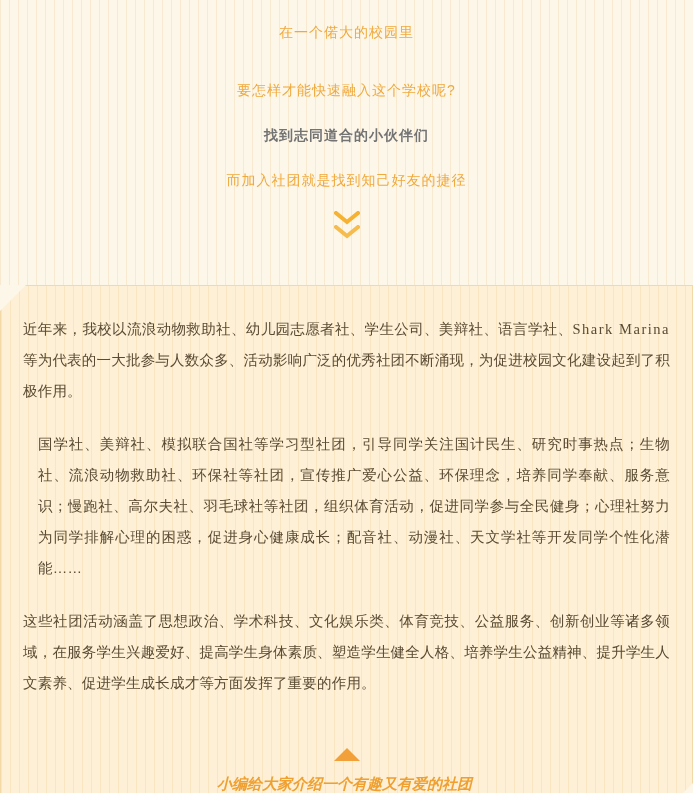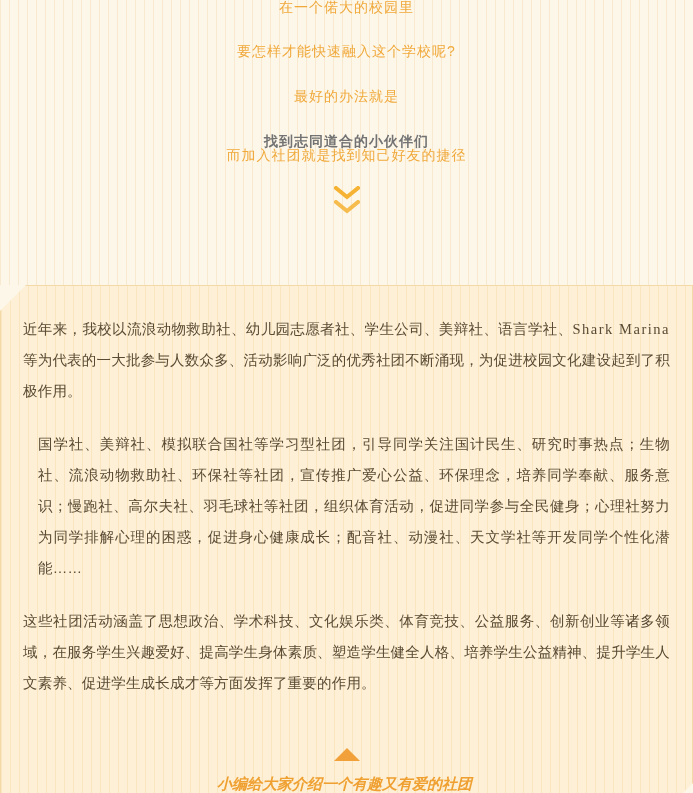--- a/index.html
+++ b/index.html
@@ -33,29 +33,29 @@
     height: 290px;
     text-align: center;
   }
 
   .hl {
     color: #f0a93b;
     font-size: 14px;
     letter-spacing: 1px;
     line-height: 1;
   }
-  .hl-1 { }
-  .hl-2 { margin-top: 30px; }
+  .hl-1 { margin-top: 25px; }
+  .hl-2 { margin-top: 44px; }
   .hl-3 { margin-top: 31px; }
   .hl-4 {
     margin-top: 31px;
     font-weight: bold;
     color: #737373;
   }
-  .hl-5 { }
+  .hl-5 { margin-top: 31px; }
 
   .chev-wrap {
     margin-top: 24px;
     line-height: 0.62;
     color: #f5b233;
   }
   .chev {
     display: block;
     font-size: 21px;
     letter-spacing: 0;
@@ -136,21 +136,20 @@
   }
 </style>
 </head>
 <body>
 
 <div class="page"></div>
 
 <div class="headline-block">
   <div class="hl hl-1">在一个偌大的校园里</div>
   <div class="hl hl-2">要怎样才能快速融入这个学校呢?</div>
-  <div class="hl hl-3">最好的办法就是</div>
   <div class="hl hl-4">找到志同道合的小伙伴们</div>
   <div class="hl hl-5">而加入社团就是找到知己好友的捷径</div>
 
   <div class="chev-wrap">
     <span class="chev c1">
       <svg width="26" height="14" viewBox="0 0 26 14" aria-hidden="true">
         <path d="M2 2 L13 11 L24 2" fill="none" stroke="#f5b233" stroke-width="4" stroke-linecap="square"></path>
       </svg>
     </span>
     <span class="chev c2">

